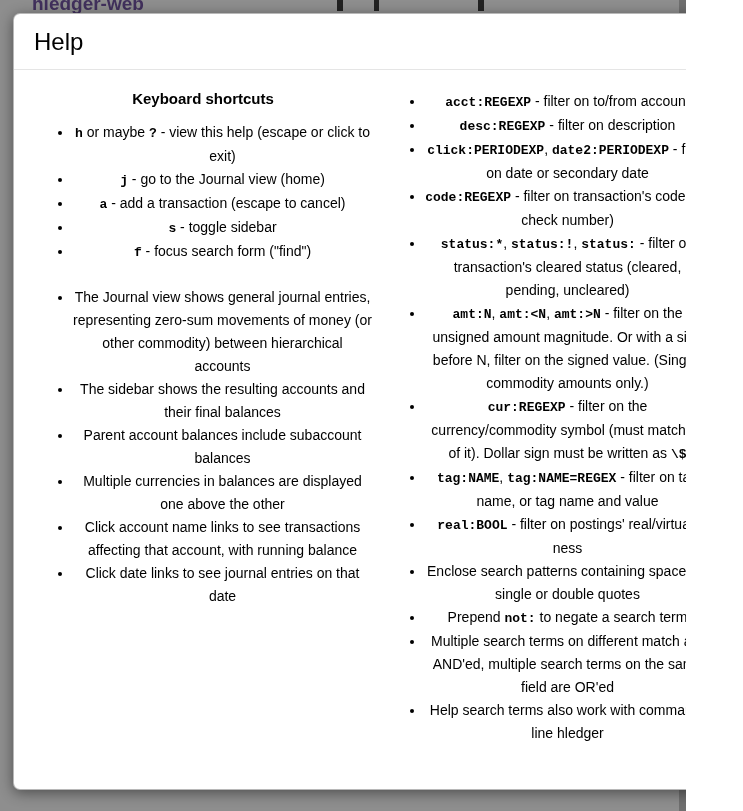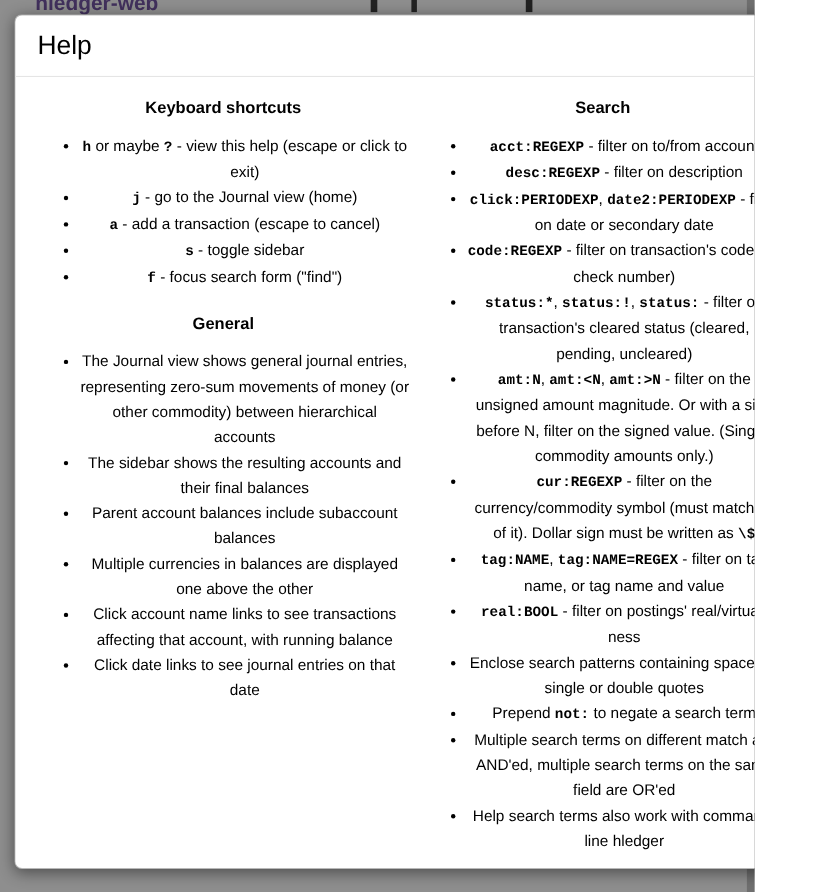--- a/index.html
+++ b/index.html
@@ -155,32 +155,30 @@
       <div class="cols">
         <div class="col col-left">
             <h4>Keyboard shortcuts</h4>
             <ul>
               <li><code>h</code> or maybe <code>?</code> - view this help (escape or click to exit)</li>
               <li><code>j</code> - go to the Journal view (home)</li>
               <li><code>a</code> - add a transaction (escape to cancel)</li>
               <li><code>s</code> - toggle sidebar</li>
               <li><code>f</code> - focus search form ("find")</li>
             </ul>
-            <h4>General</h4>
             <ul>
               <li>The Journal view shows general journal entries, representing zero-sum movements of money (or other commodity) between hierarchical accounts</li>
               <li>The sidebar shows the resulting accounts and their final balances</li>
               <li>Parent account balances include subaccount balances</li>
               <li>Multiple currencies in balances are displayed one above the other</li>
               <li>Click account name links to see transactions affecting that account, with running balance</li>
               <li>Click date links to see journal entries on that date</li>
             </ul>
           </div>
         <div class="col col-right">
-            <h4>Search</h4>
             <ul>
               <li><code>acct:REGEXP</code> - filter on to/from account</li>
               <li><code>desc:REGEXP</code> - filter on description</li>
               <li><code>click:PERIODEXP</code>, <code>date2:PERIODEXP</code> - filter on date or secondary date</li>
               <li><code>code:REGEXP</code> - filter on transaction's code (eg check number)</li>
               <li><code>status:*</code>, <code>status:!</code>, <code>status:</code> - filter on transaction's cleared status (cleared, pending, uncleared)</li>
               <li><code>amt:N</code>, <code>amt:&lt;N</code>, <code>amt:&gt;N</code> - filter on the unsigned amount magnitude. Or with a sign before N, filter on the signed value. (Single-commodity amounts only.)</li>
               <li><code>cur:REGEXP</code> - filter on the currency/commodity symbol (must match all of it). Dollar sign must be written as <code>\$</code></li>
               <li><code>tag:NAME</code>, <code>tag:NAME=REGEX</code> - filter on tag name, or tag name and value</li>
               <li><code>real:BOOL</code> - filter on postings' real/virtual-ness</li>

